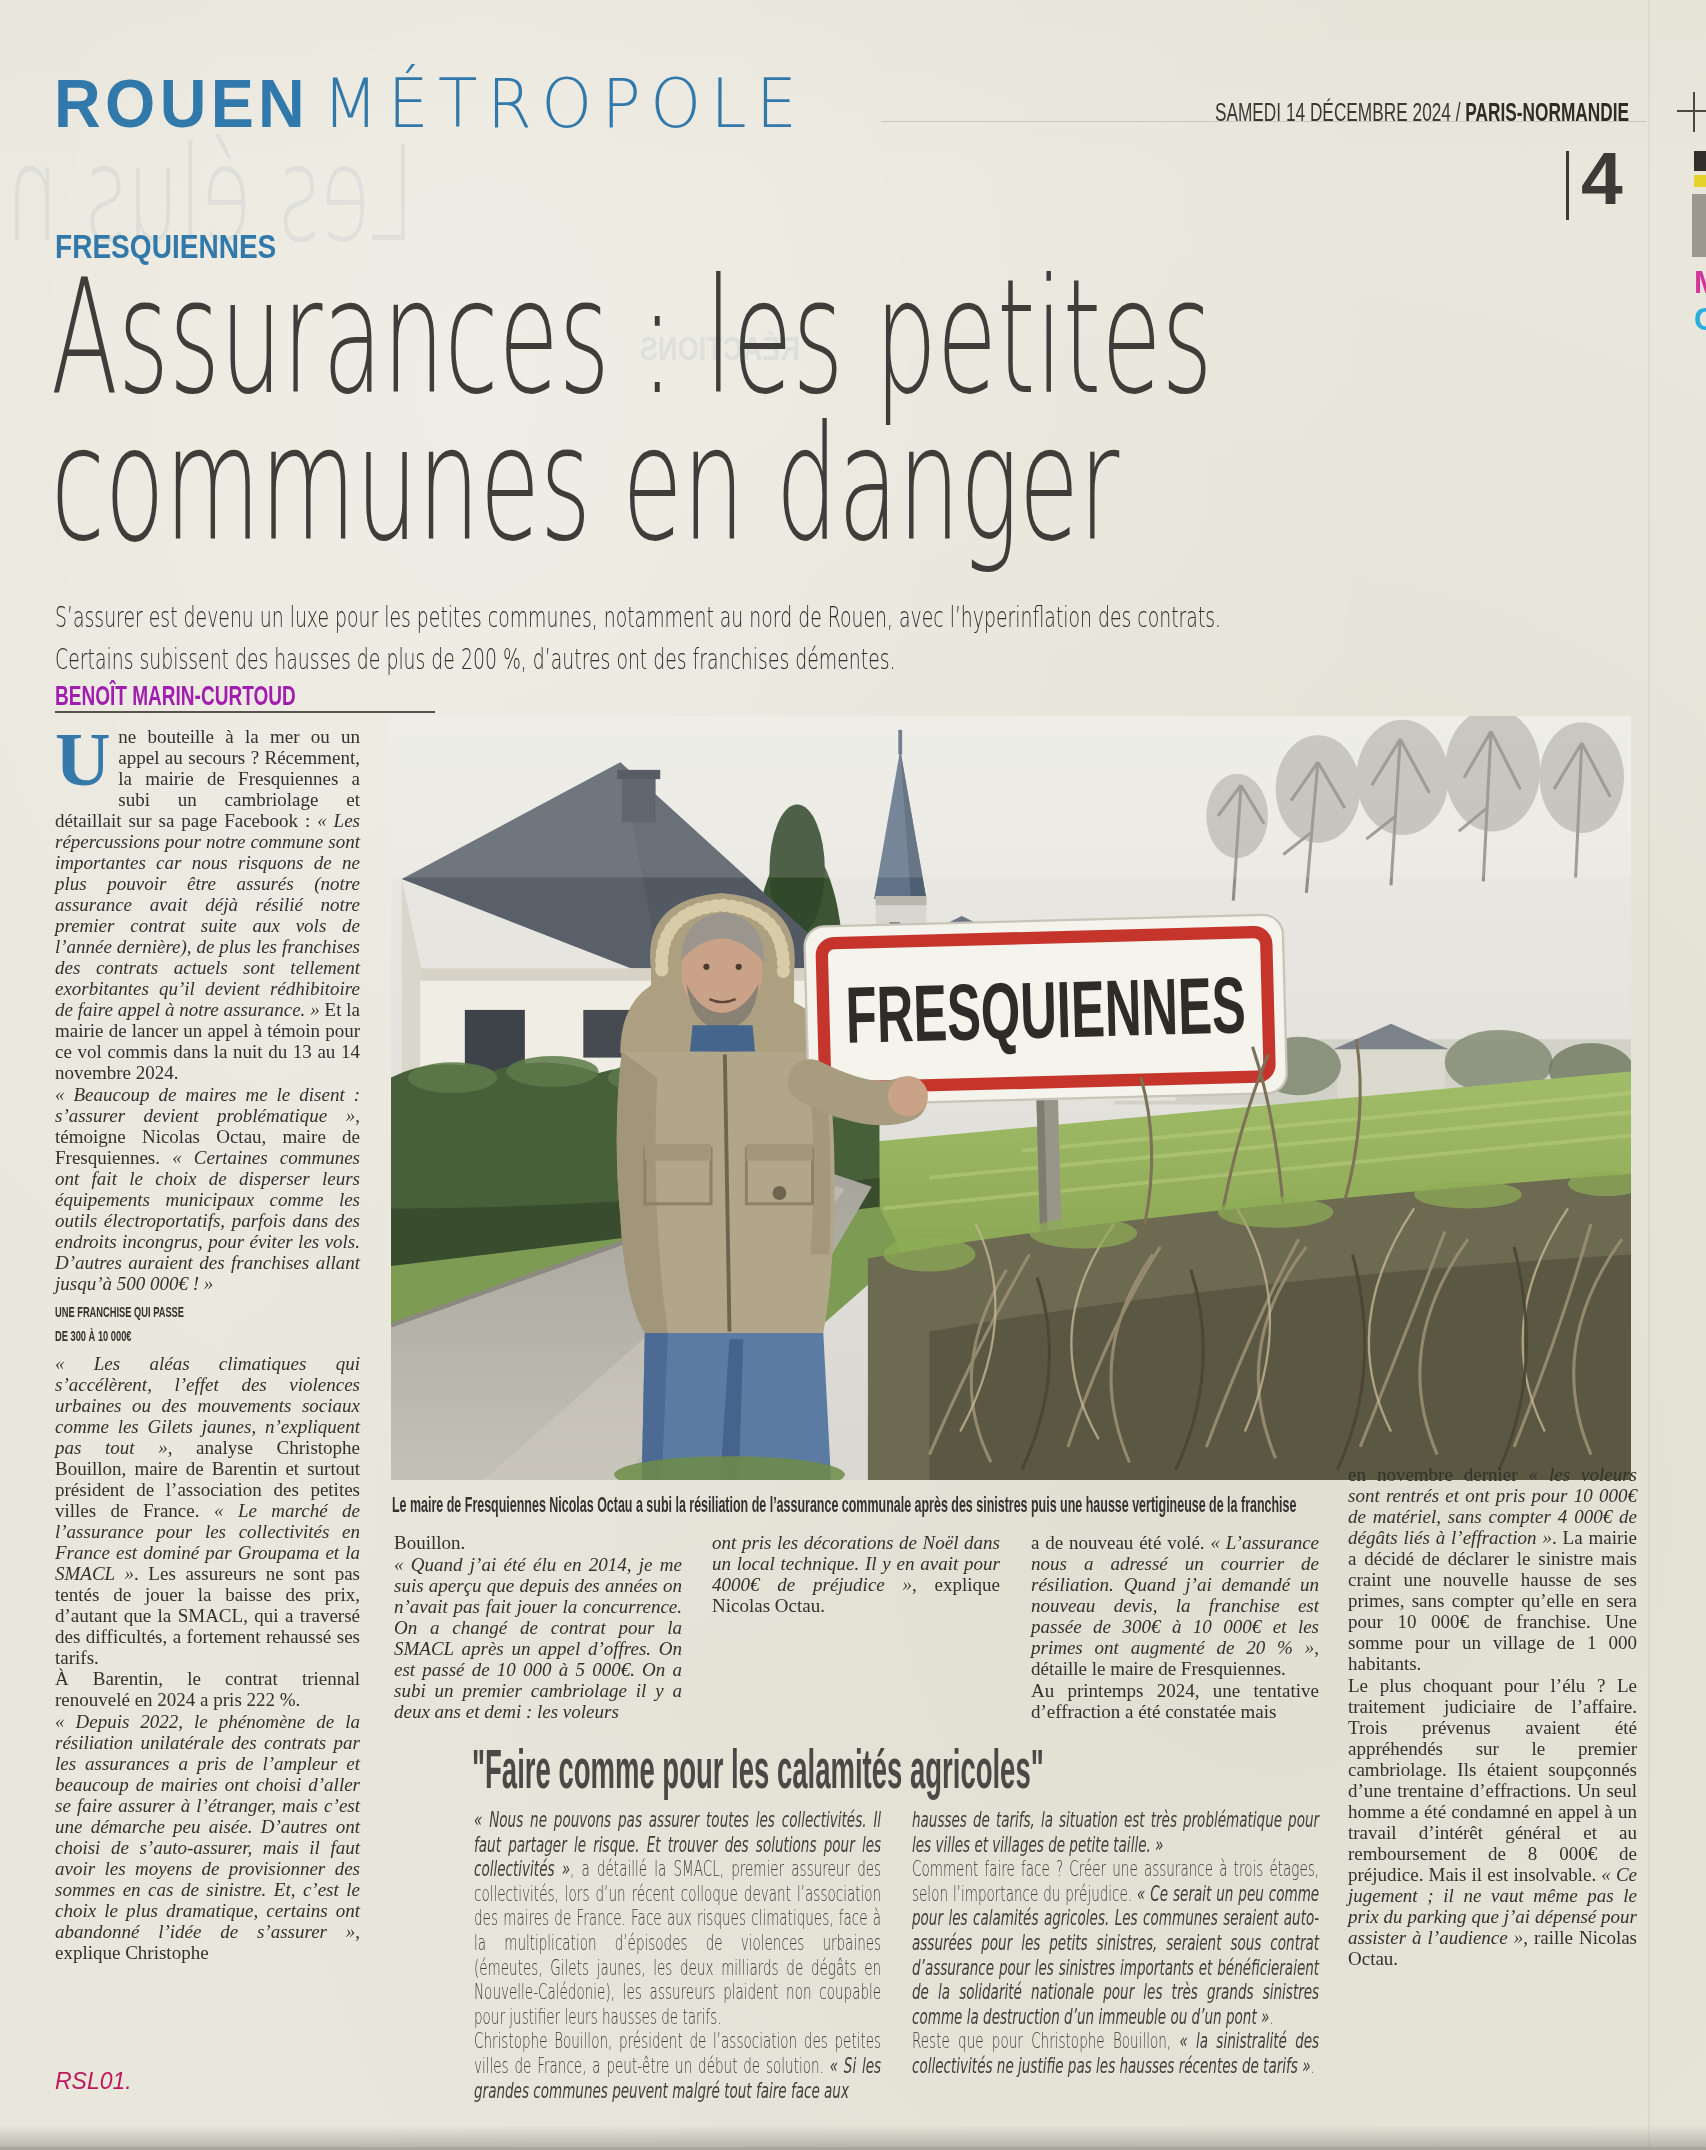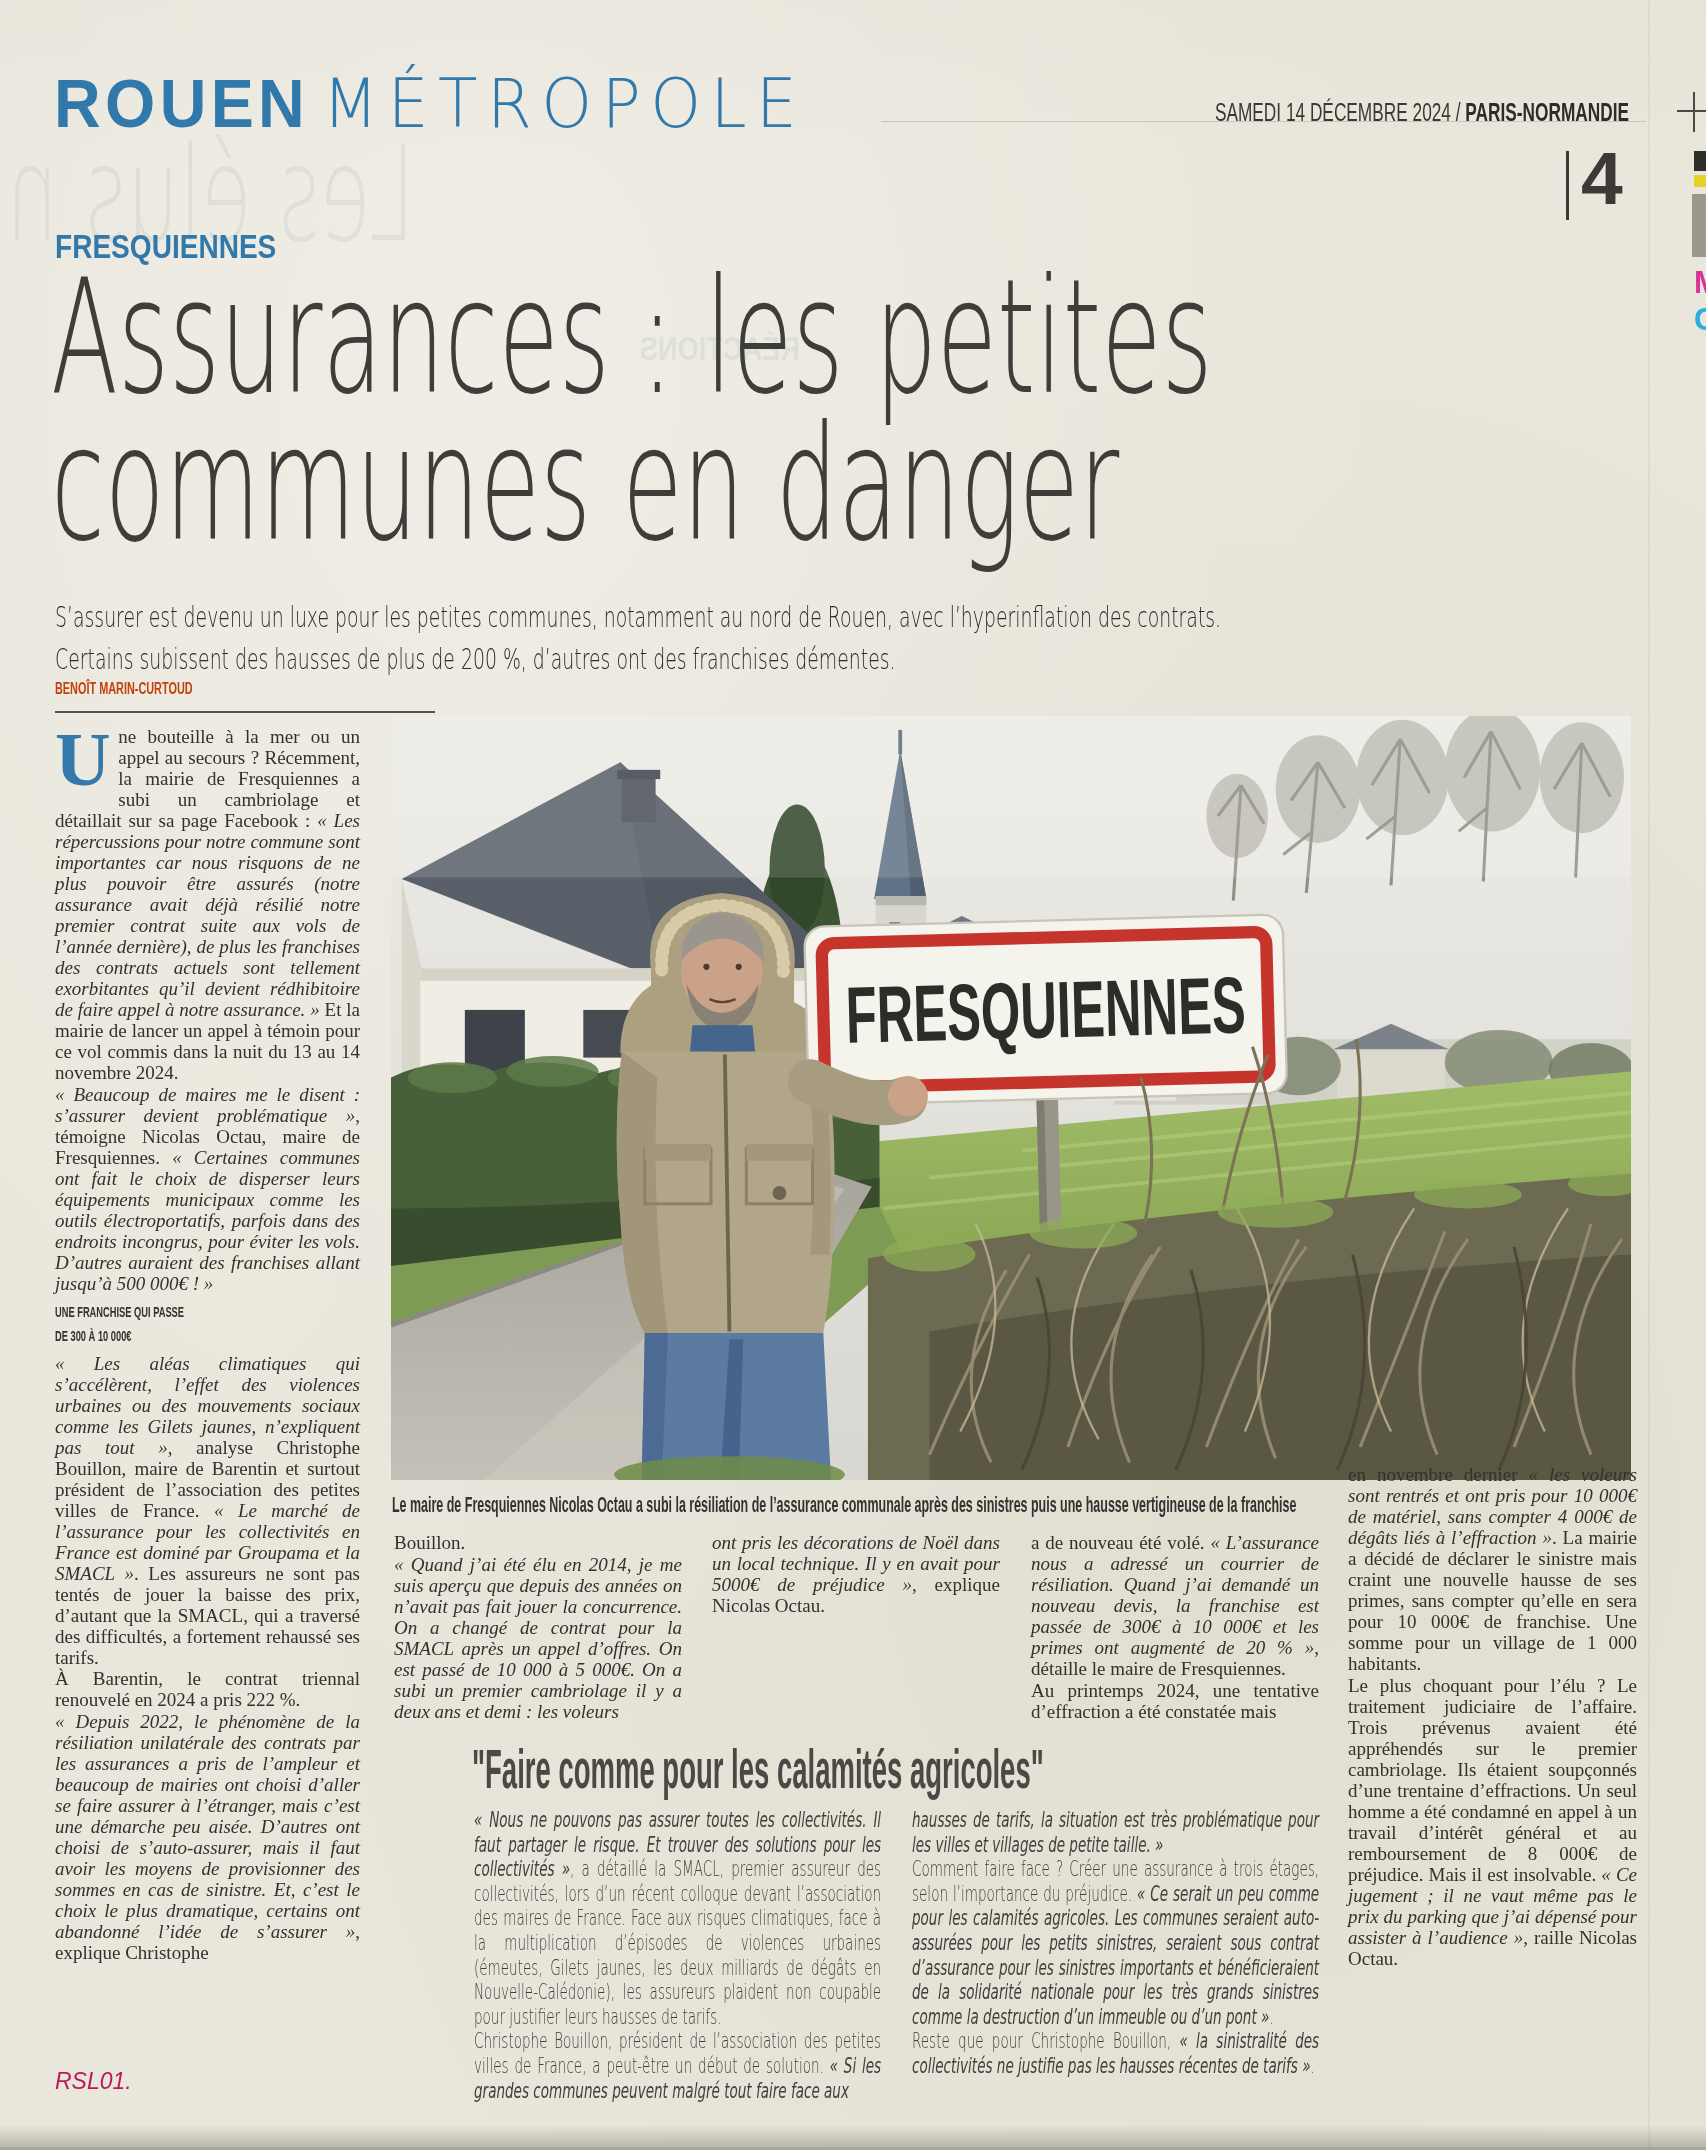--- a/index.html
+++ b/index.html
@@ -39,21 +39,21 @@
           transform:scale(-.8,1);transform-origin:0 0;}
   
   .kicker{left:55px;top:228px;font-size:33px;font-weight:bold;color:#3279ab;}
   .kicker .sq{transform:scaleX(.85);}
   .hl{left:51px;color:#3f3d39;font-size:158px;line-height:1;}
   .hl .sq{transform:scaleX(.62);}
   .hl1{top:258px;} .hl2{top:405px;}
   .stand{left:55px;color:#2d2c28;font-size:29px;font-weight:300;}
   .stand .sq{transform:scaleX(.65);}
   .st1{top:600px;} .st2{top:642px;}
-  .byline{left:55px;top:680px;font-size:16px;font-weight:bold;color:#c2410c;}
+  .byline{left:55px;top:680px;font-size:28px;font-weight:bold;color:#a21caf;}
   .byline .sq{transform:scaleX(.68);}
   .byrule{left:55px;top:711px;width:380px;height:1.5px;background:#55534c;}
   
   .bodycol{font-family:"Liberation Serif","DejaVu Serif",serif;font-size:19px;line-height:21px;
            text-align:justify;color:#33312c;}
   .bodycol p{margin:0 0 0.8px 0;}
   .bodycol em{font-style:italic;}
   .c1{left:55px;top:726px;width:305px;}
   .c2{left:394px;top:1532px;width:288px;}
   .c3{left:712px;top:1532px;width:288px;}
@@ -311,21 +311,21 @@
     <rect width="1612" height="210" fill="#ffffff" opacity=".14"></rect>
   </svg>
 
   <div class="abs sans nw caption"><span class="sq">Le maire de Fresquiennes Nicolas Octau a subi la résiliation de l’assurance communale après des sinistres puis une hausse vertigineuse de la franchise</span></div>
 
   <div class="abs bodycol c2">
     <p>Bouillon.</p>
     <p><em>« Quand j’ai été élu en 2014, je me suis aperçu que depuis des années on n’avait pas fait jouer la concurrence. On a changé de contrat pour la SMACL après un appel d’offres. On est passé de 10 000 à 5 000€. On a subi un premier cambriolage il y a deux ans et demi : les voleurs</em></p>
   </div>
   <div class="abs bodycol c3">
-    <p><em>ont pris les décorations de Noël dans un local technique. Il y en avait pour 5000€ de préjudice »</em>, explique Nicolas Octau.</p>
+    <p><em>ont pris les décorations de Noël dans un local technique. Il y en avait pour 4000€ de préjudice »</em>, explique Nicolas Octau.</p>
   </div>
   <div class="abs bodycol c4">
     <p>a de nouveau été volé. <em>« L’assurance nous a adressé un courrier de résiliation. Quand j’ai demandé un nouveau devis, la franchise est passée de 300€ à 10 000€ et les primes ont augmenté de 20 % »</em>, détaille le maire de Fresquiennes.</p>
     <p>Au printemps 2024, une tentative d’effraction a été constatée mais</p>
   </div>
   <div class="abs bodycol c5">
     <p>en novembre dernier <em>« les voleurs sont rentrés et ont pris pour 10 000€ de matériel, sans compter 4 000€ de dégâts liés à l’effraction »</em>. La mairie a décidé de déclarer le sinistre mais craint une nouvelle hausse de ses primes, sans compter qu’elle en sera pour 10 000€ de franchise. Une somme pour un village de 1 000 habitants.</p>
     <p>Le plus choquant pour l’élu ? Le traitement judiciaire de l’affaire. Trois prévenus avaient été appréhendés sur le premier cambriolage. Ils étaient soupçonnés d’une trentaine d’effractions. Un seul homme a été condamné en appel à un travail d’intérêt général et au remboursement de 8 000€ de préjudice. Mais il est insolvable. <em>« Ce jugement ; il ne vaut même pas le prix du parking que j’ai dépensé pour assister à l’audience »</em>, raille Nicolas Octau.</p>
   </div>
 

